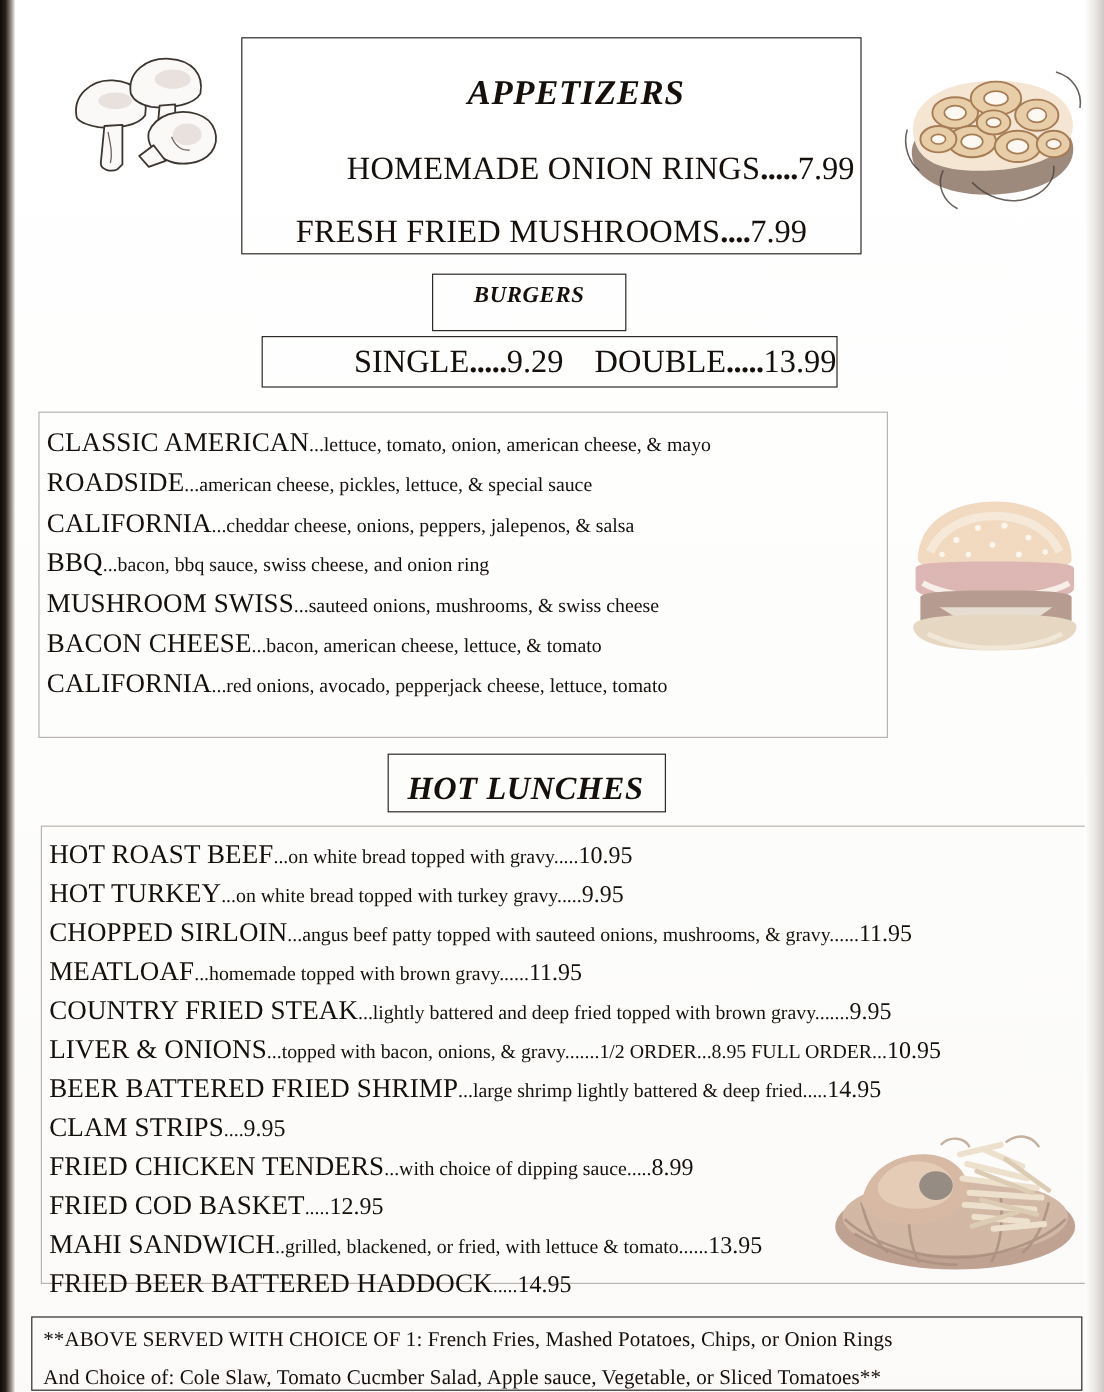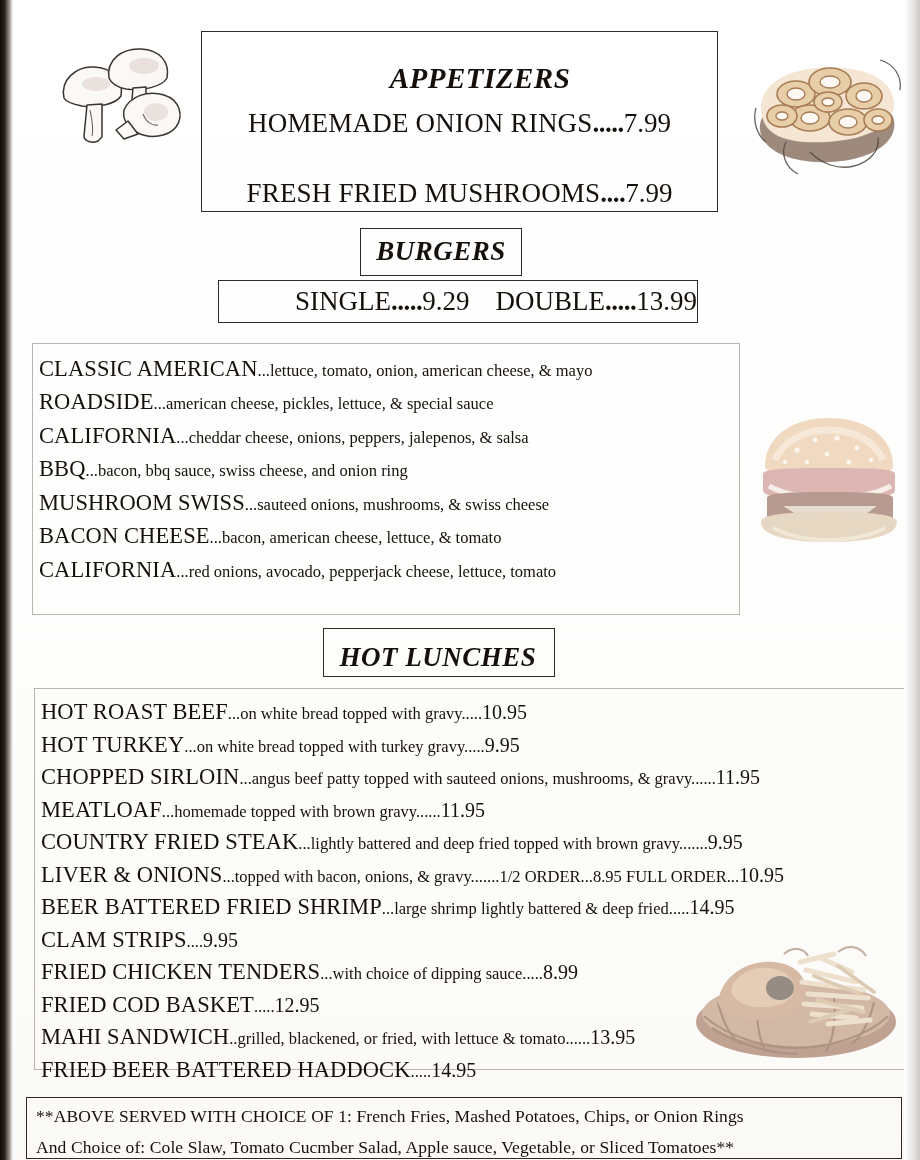--- a/index.html
+++ b/index.html
@@ -67,32 +67,32 @@
     font-size: 29px;
   }
   .app-line {
     position: absolute;
     width: 517px;
     left: 201px;
     text-align: center;
     font-size: 27px;
     white-space: nowrap;
   }
-  #app-line-0 { top: 108px; }
+  #app-line-0 { top: 125px; padding-left: 41px; }
   #app-line-1 { top: 178px; }
   .app-name { letter-spacing: 0.2px; }
   .dots { letter-spacing: -0.5px; font-weight: bold; }
   .price { }
 
   
   #burgers-frame { left: 360px; top: 228px; width: 162px; height: 48px; }
   #burgers-title {
     position: absolute;
     left: 360px; top: 236px; width: 162px;
-    font-size: 27px;
+    font-size: 19px;
   }
   #burger-price-frame { left: 218px; top: 280px; width: 480px; height: 43px; }
   #burger-price-line {
     position: absolute;
     left: 218px; top: 286px; width: 556px;
     text-align: center;
     font-size: 27px;
     white-space: nowrap;
   }
   .burger-price-gap { display: inline-block; width: 26px; }

